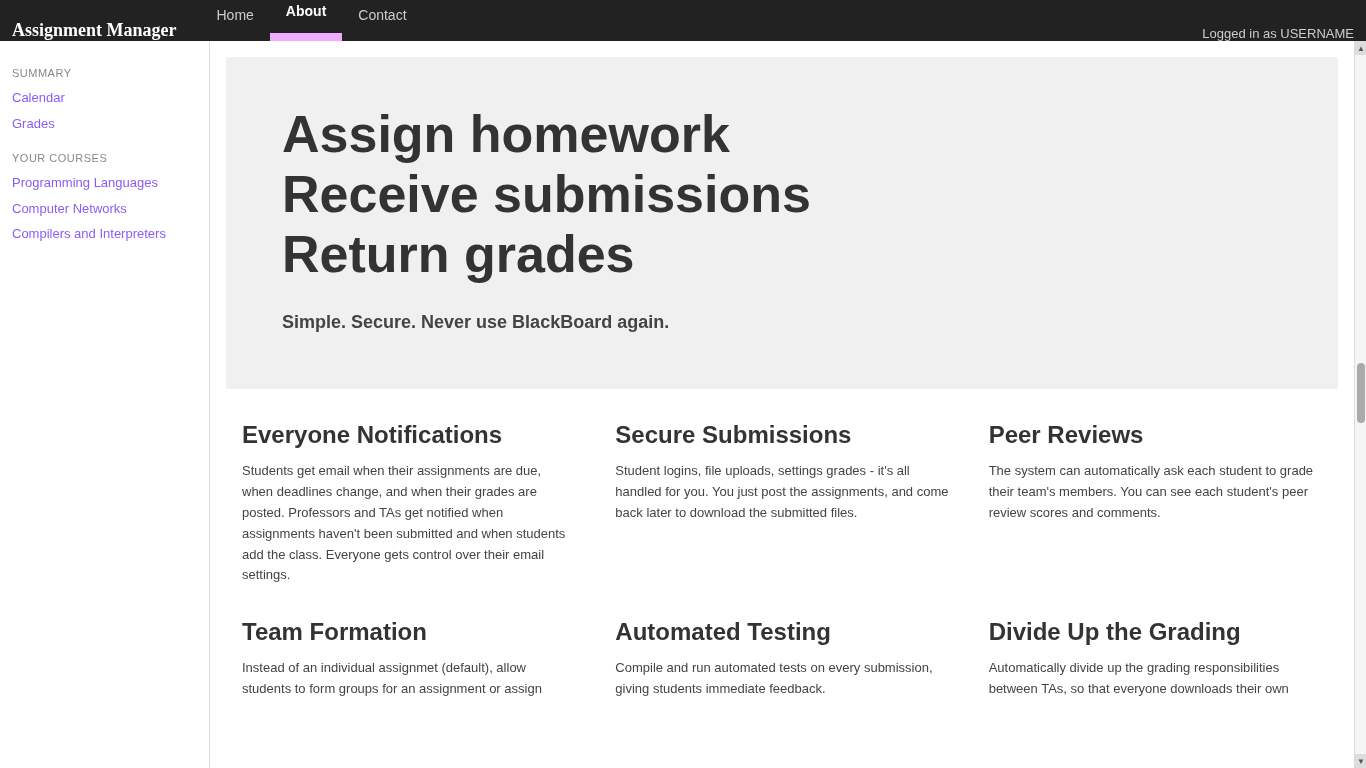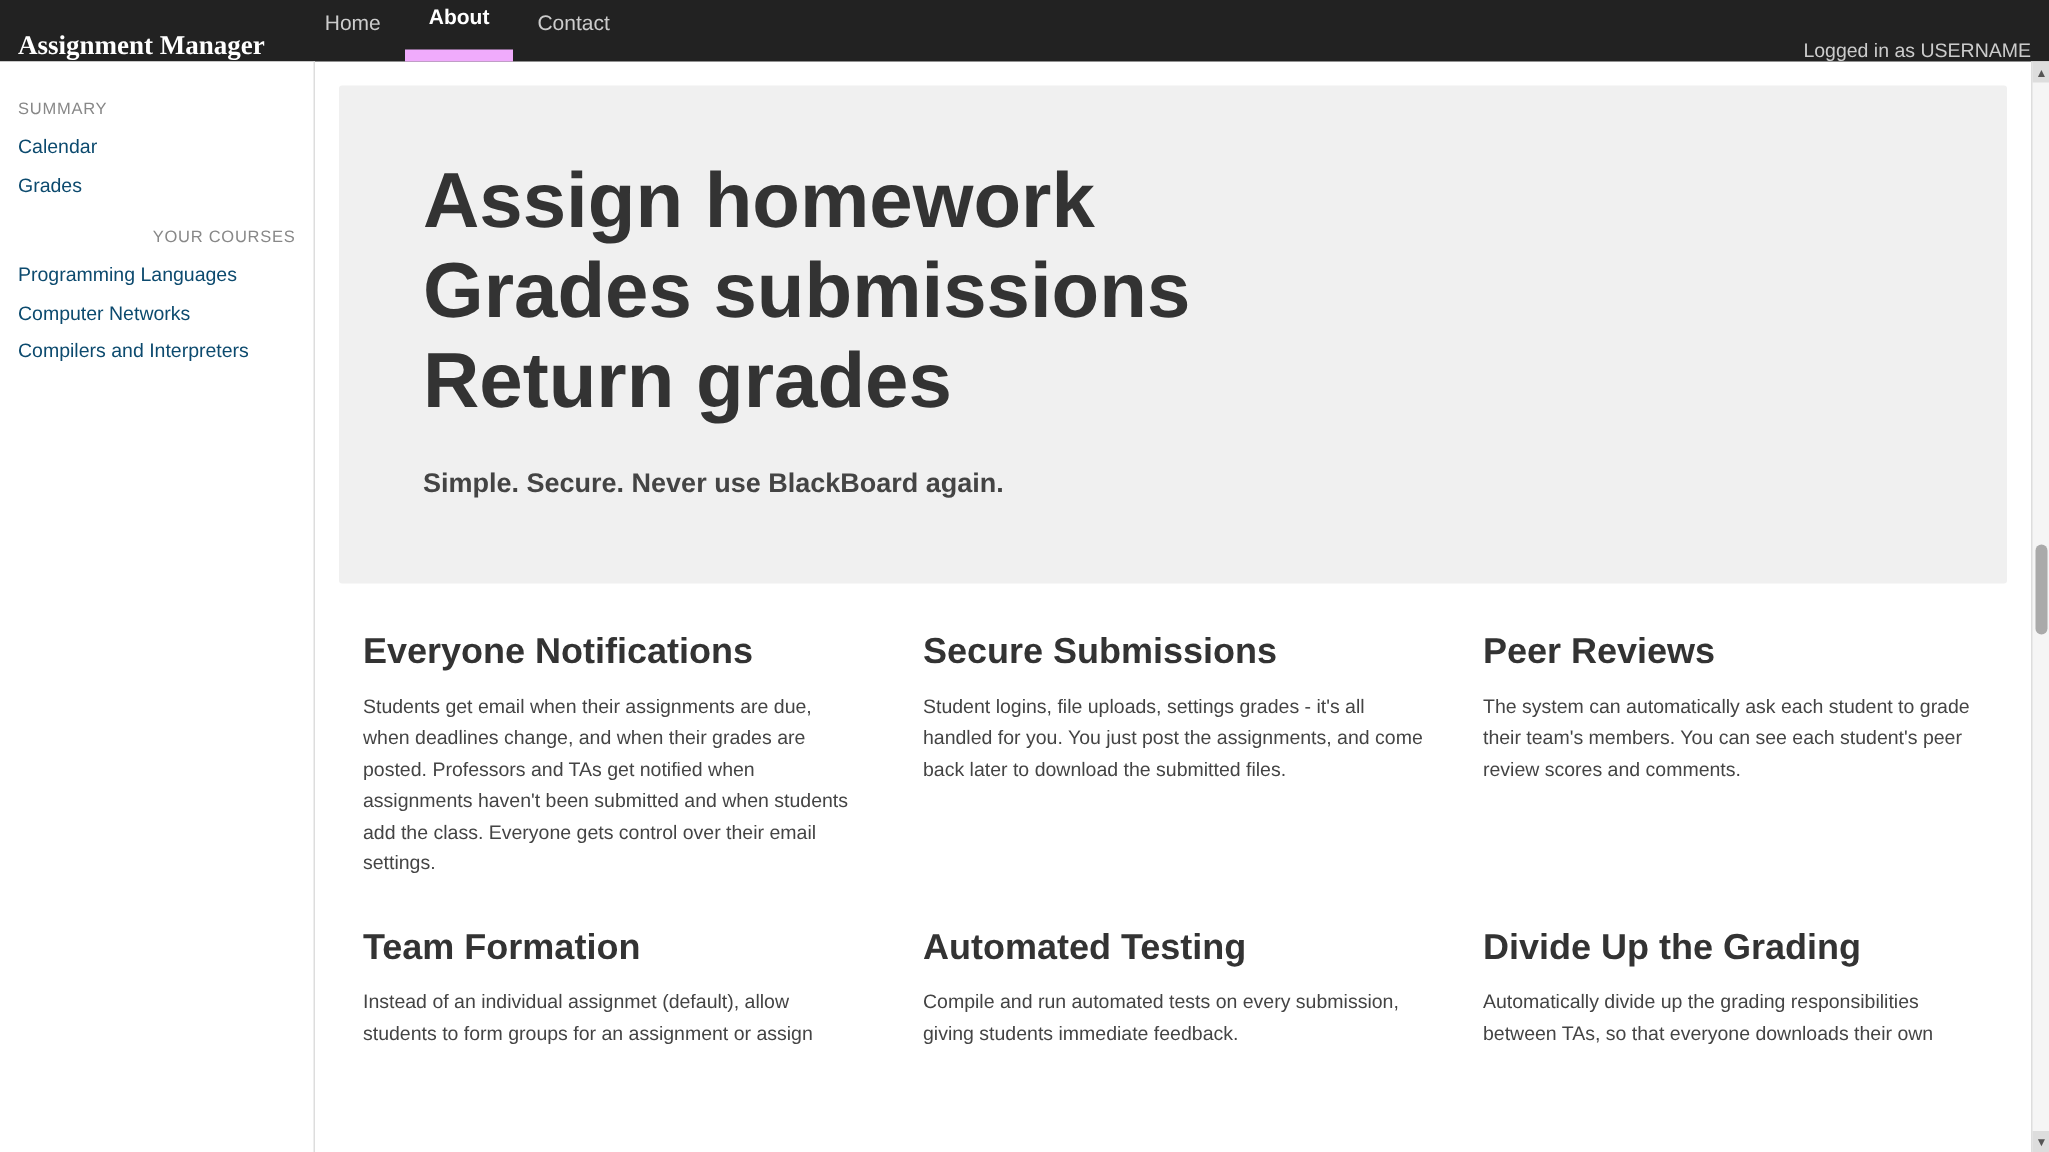--- a/index.html
+++ b/index.html
@@ -83,21 +83,21 @@
       font-family: Arial, sans-serif;
       color: #888;
       text-transform: uppercase;
       letter-spacing: 0.5px;
       margin-bottom: 6px;
       margin-top: 10px;
     }
 
     .sidebar-link {
       display: block;
-      color: #0c4a6e;
+      color: #8b5cf6;
       text-decoration: none;
       font-size: 13px;
       font-family: Arial, sans-serif;
       padding: 3px 0;
       line-height: 1.5;
     }
 
     
     .main-content {
       flex: 1;
@@ -168,32 +168,32 @@
   <span class="nav-user">Logged in as USERNAME</span>
 </nav>
 
 <div class="page-wrapper">
 
   <aside class="sidebar">
     <div class="sidebar-section-label">SUMMARY</div>
     <a class="sidebar-link" href="#">Calendar</a>
     <a class="sidebar-link" href="#">Grades</a>
 
-    <div class="sidebar-section-label" style="margin-top:16px;text-align:right;">YOUR COURSES</div>
+    <div class="sidebar-section-label" style="margin-top:16px;">YOUR COURSES</div>
     <a class="sidebar-link" href="#">Programming Languages</a>
     <a class="sidebar-link" href="#">Computer Networks</a>
     <a class="sidebar-link" href="#">Compilers and Interpreters</a>
   </aside>
 
   <main class="main-content">
 
     <div class="hero">
       <div class="hero-heading">
         <span>Assign homework</span><br>
-        <span>Grades submissions</span><br>
+        <span>Receive submissions</span><br>
         <span>Return grades</span>
       </div>
       <div class="hero-tagline">Simple. Secure. Never use BlackBoard again.</div>
     </div>
 
     <div class="features-section">
       <div class="features-grid">
 
         <div class="feature">
           <div class="feature-title">Everyone Notifications</div>

